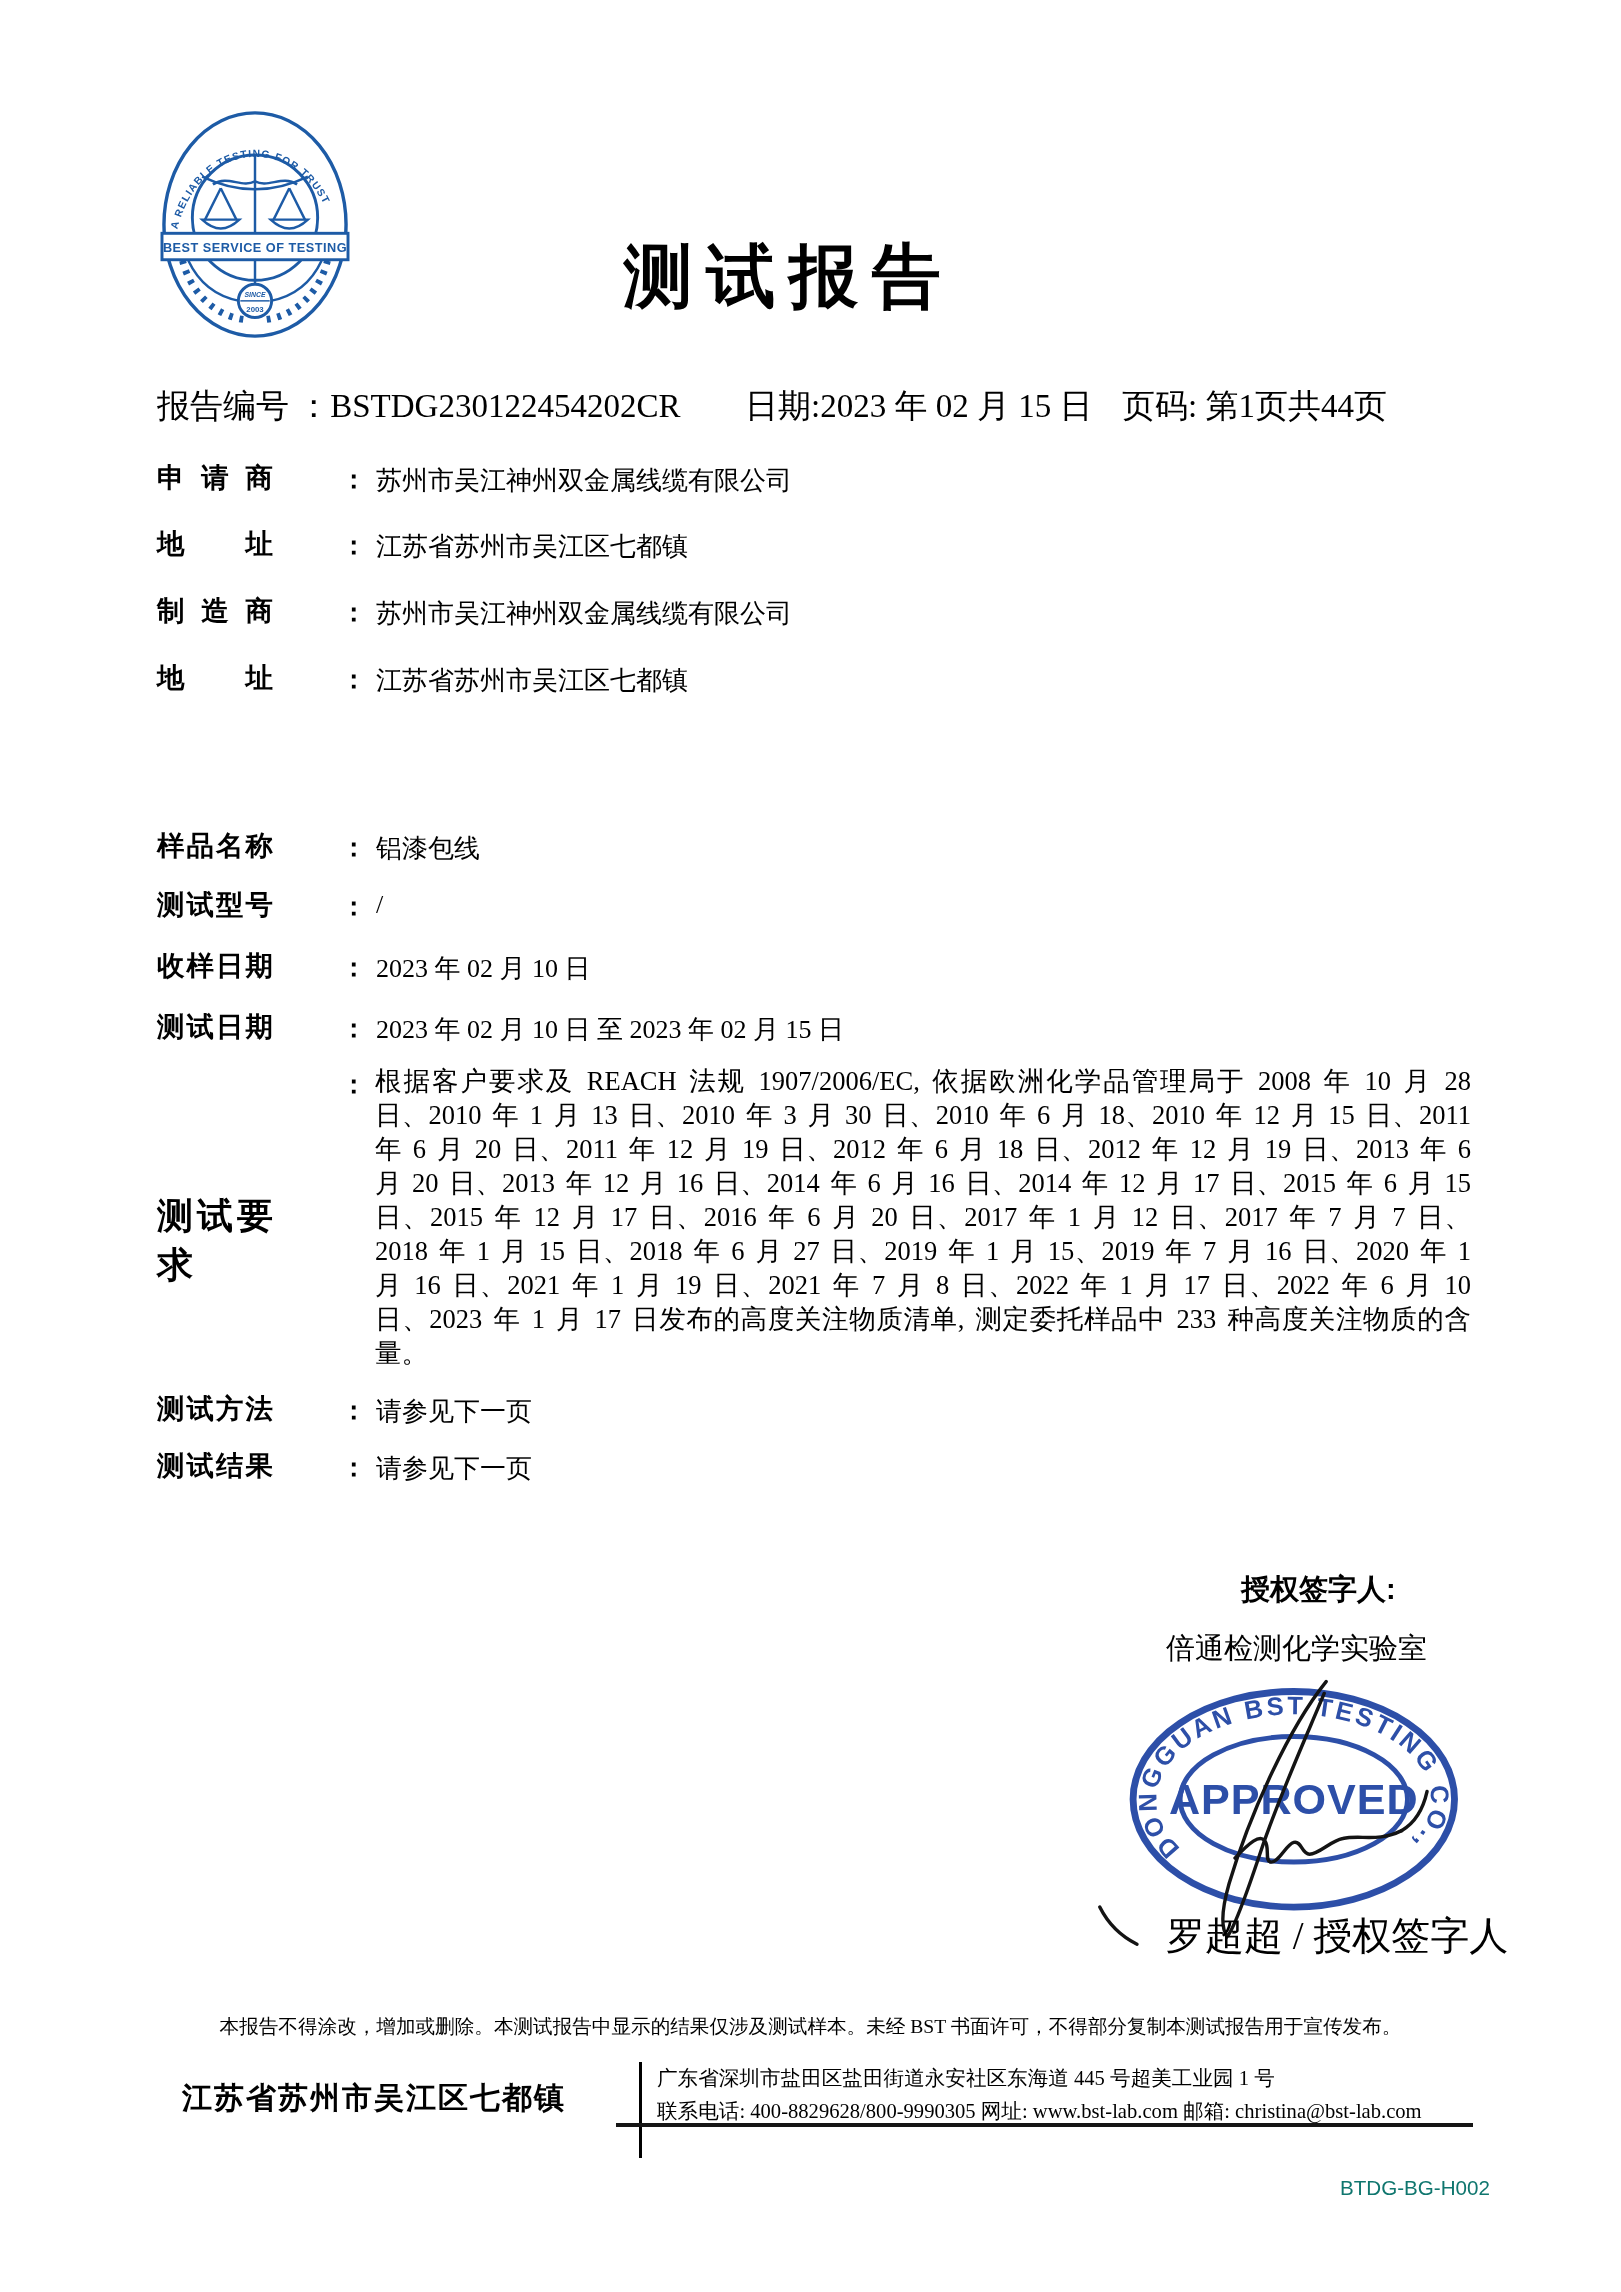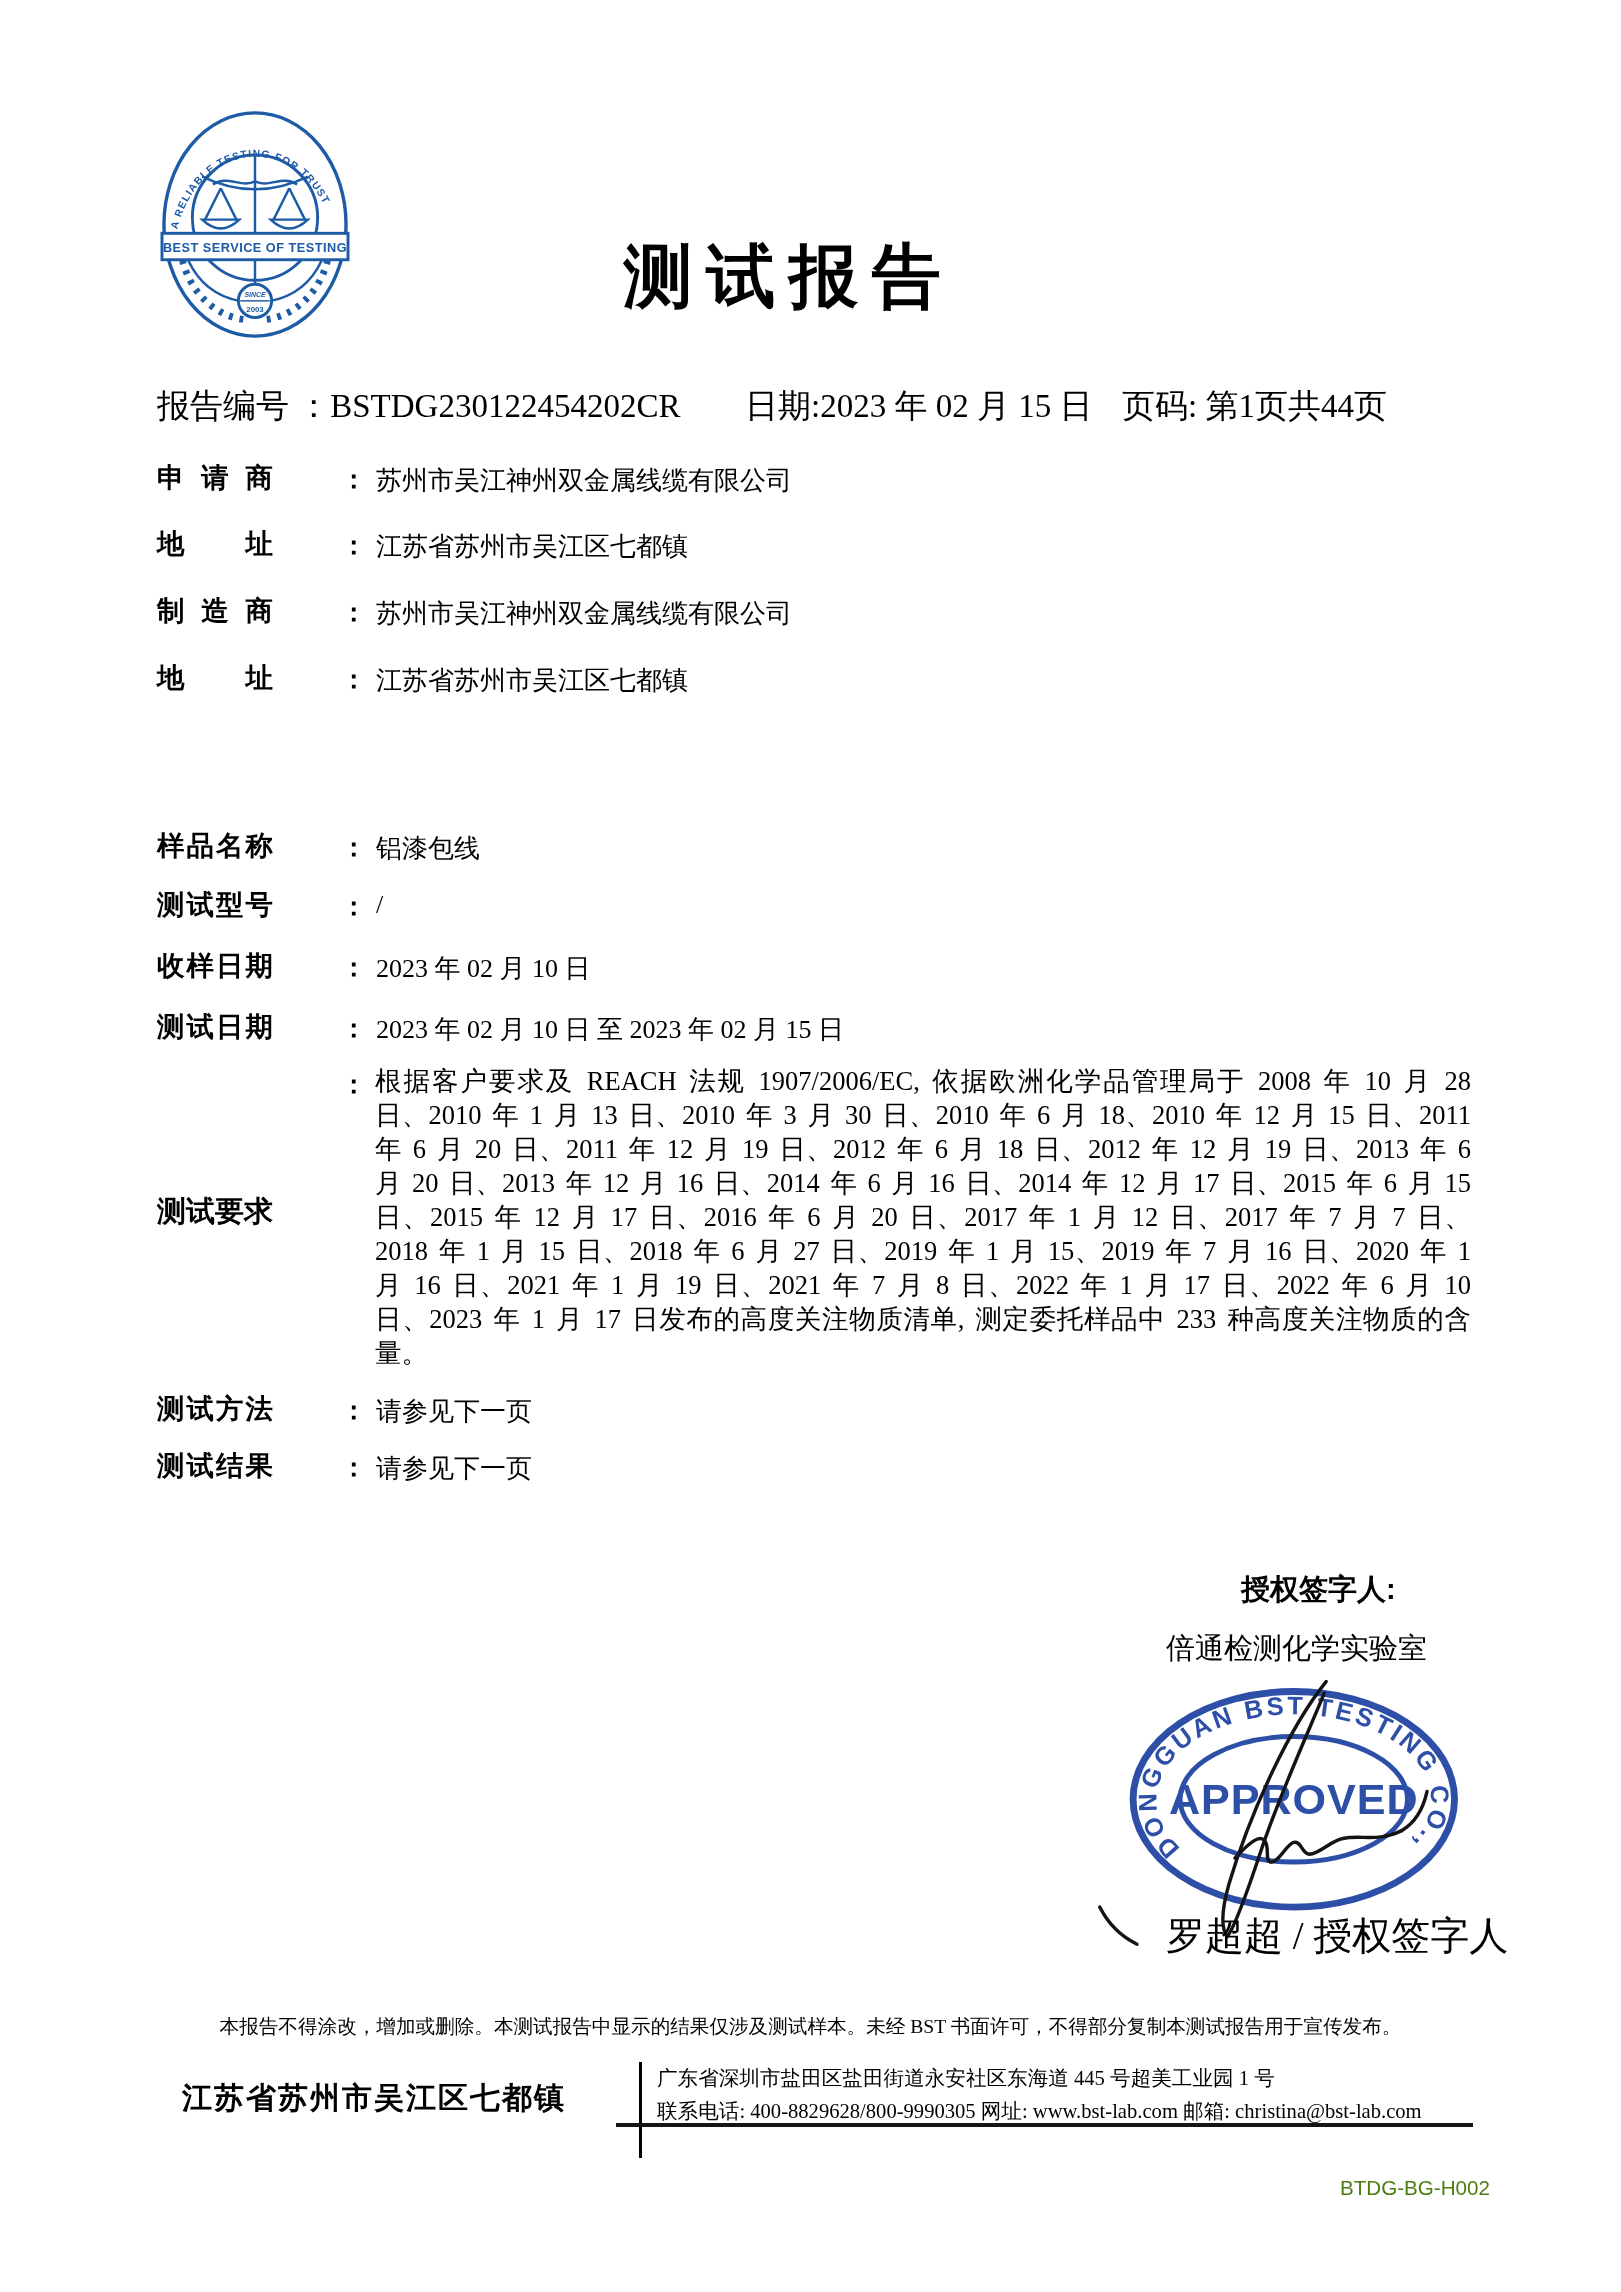--- a/index.html
+++ b/index.html
@@ -29,21 +29,21 @@
   .fcolon {
     position:absolute; left:184px; top:1px;
     font-family:"Liberation Sans","DejaVu Sans",sans-serif; font-weight:bold; font-size:25.5px;
   }
   .fvalue { position:absolute; left:219px; top:2px; font-size:26px; white-space:nowrap; }
 
   .intro-line { position:absolute; left:157px; top:767px; font-size:26.5px; }
 
   
   .req-label { position:absolute; left:157px; top:1192px; width:116px;
-    font-family:"Liberation Sans","DejaVu Sans",sans-serif; font-weight:bold; font-size:29px;
+    font-family:"Liberation Sans","DejaVu Sans",sans-serif; font-weight:bold; font-size:36px;
     text-align:justify; text-align-last:justify; }
   .req-colon { position:absolute; left:341px; top:1067px;
     font-family:"Liberation Sans","DejaVu Sans",sans-serif; font-weight:bold; font-size:25.5px; }
   .req-text {
     position:absolute; left:375px; top:1064px; width:1096px;
     font-size:26.5px; line-height:34px; text-align:justify; word-spacing:3.9px;
   }
 
   
   .sig-heading { position:absolute; left:1241px; top:1570px; font-size:29px; font-weight:bold;
@@ -53,21 +53,21 @@
 
   .disclaimer { position:absolute; left:0; top:2013px; width:1621px; text-align:center; font-size:19.6px; }
 
   
   .footer-company { position:absolute; left:182px; top:2078px; font-size:30px; font-weight:bold;
     letter-spacing:2px; font-family:"Liberation Sans","DejaVu Sans",sans-serif; }
   .footer-vline { position:absolute; left:639px; top:2062px; width:2.9px; height:96px; background:#000; }
   .footer-addr1 { position:absolute; left:657px; top:2064px; font-size:20.6px; white-space:nowrap; }
   .footer-addr2 { position:absolute; left:657px; top:2097px; font-size:20.6px; white-space:nowrap; }
   .footer-hline { position:absolute; left:616px; top:2123px; width:857px; height:3.9px; background:#151515; }
-  .form-code { position:absolute; left:1340px; top:2176px; font-size:20.6px; color:#4d7c0f;
+  .form-code { position:absolute; left:1340px; top:2176px; font-size:20.6px; color:#0f766e;
     font-family:"Liberation Sans","DejaVu Sans",sans-serif; }
 </style>
 </head>
 <body>
 
 <div class="page">
 
   <svg class="abs" style="left:159px;top:108px" width="192" height="233" viewBox="0 0 196 238">
     <g fill="none" stroke="#1d5ba6">
       <ellipse cx="98" cy="119" rx="93" ry="114" stroke-width="3.5"></ellipse>

